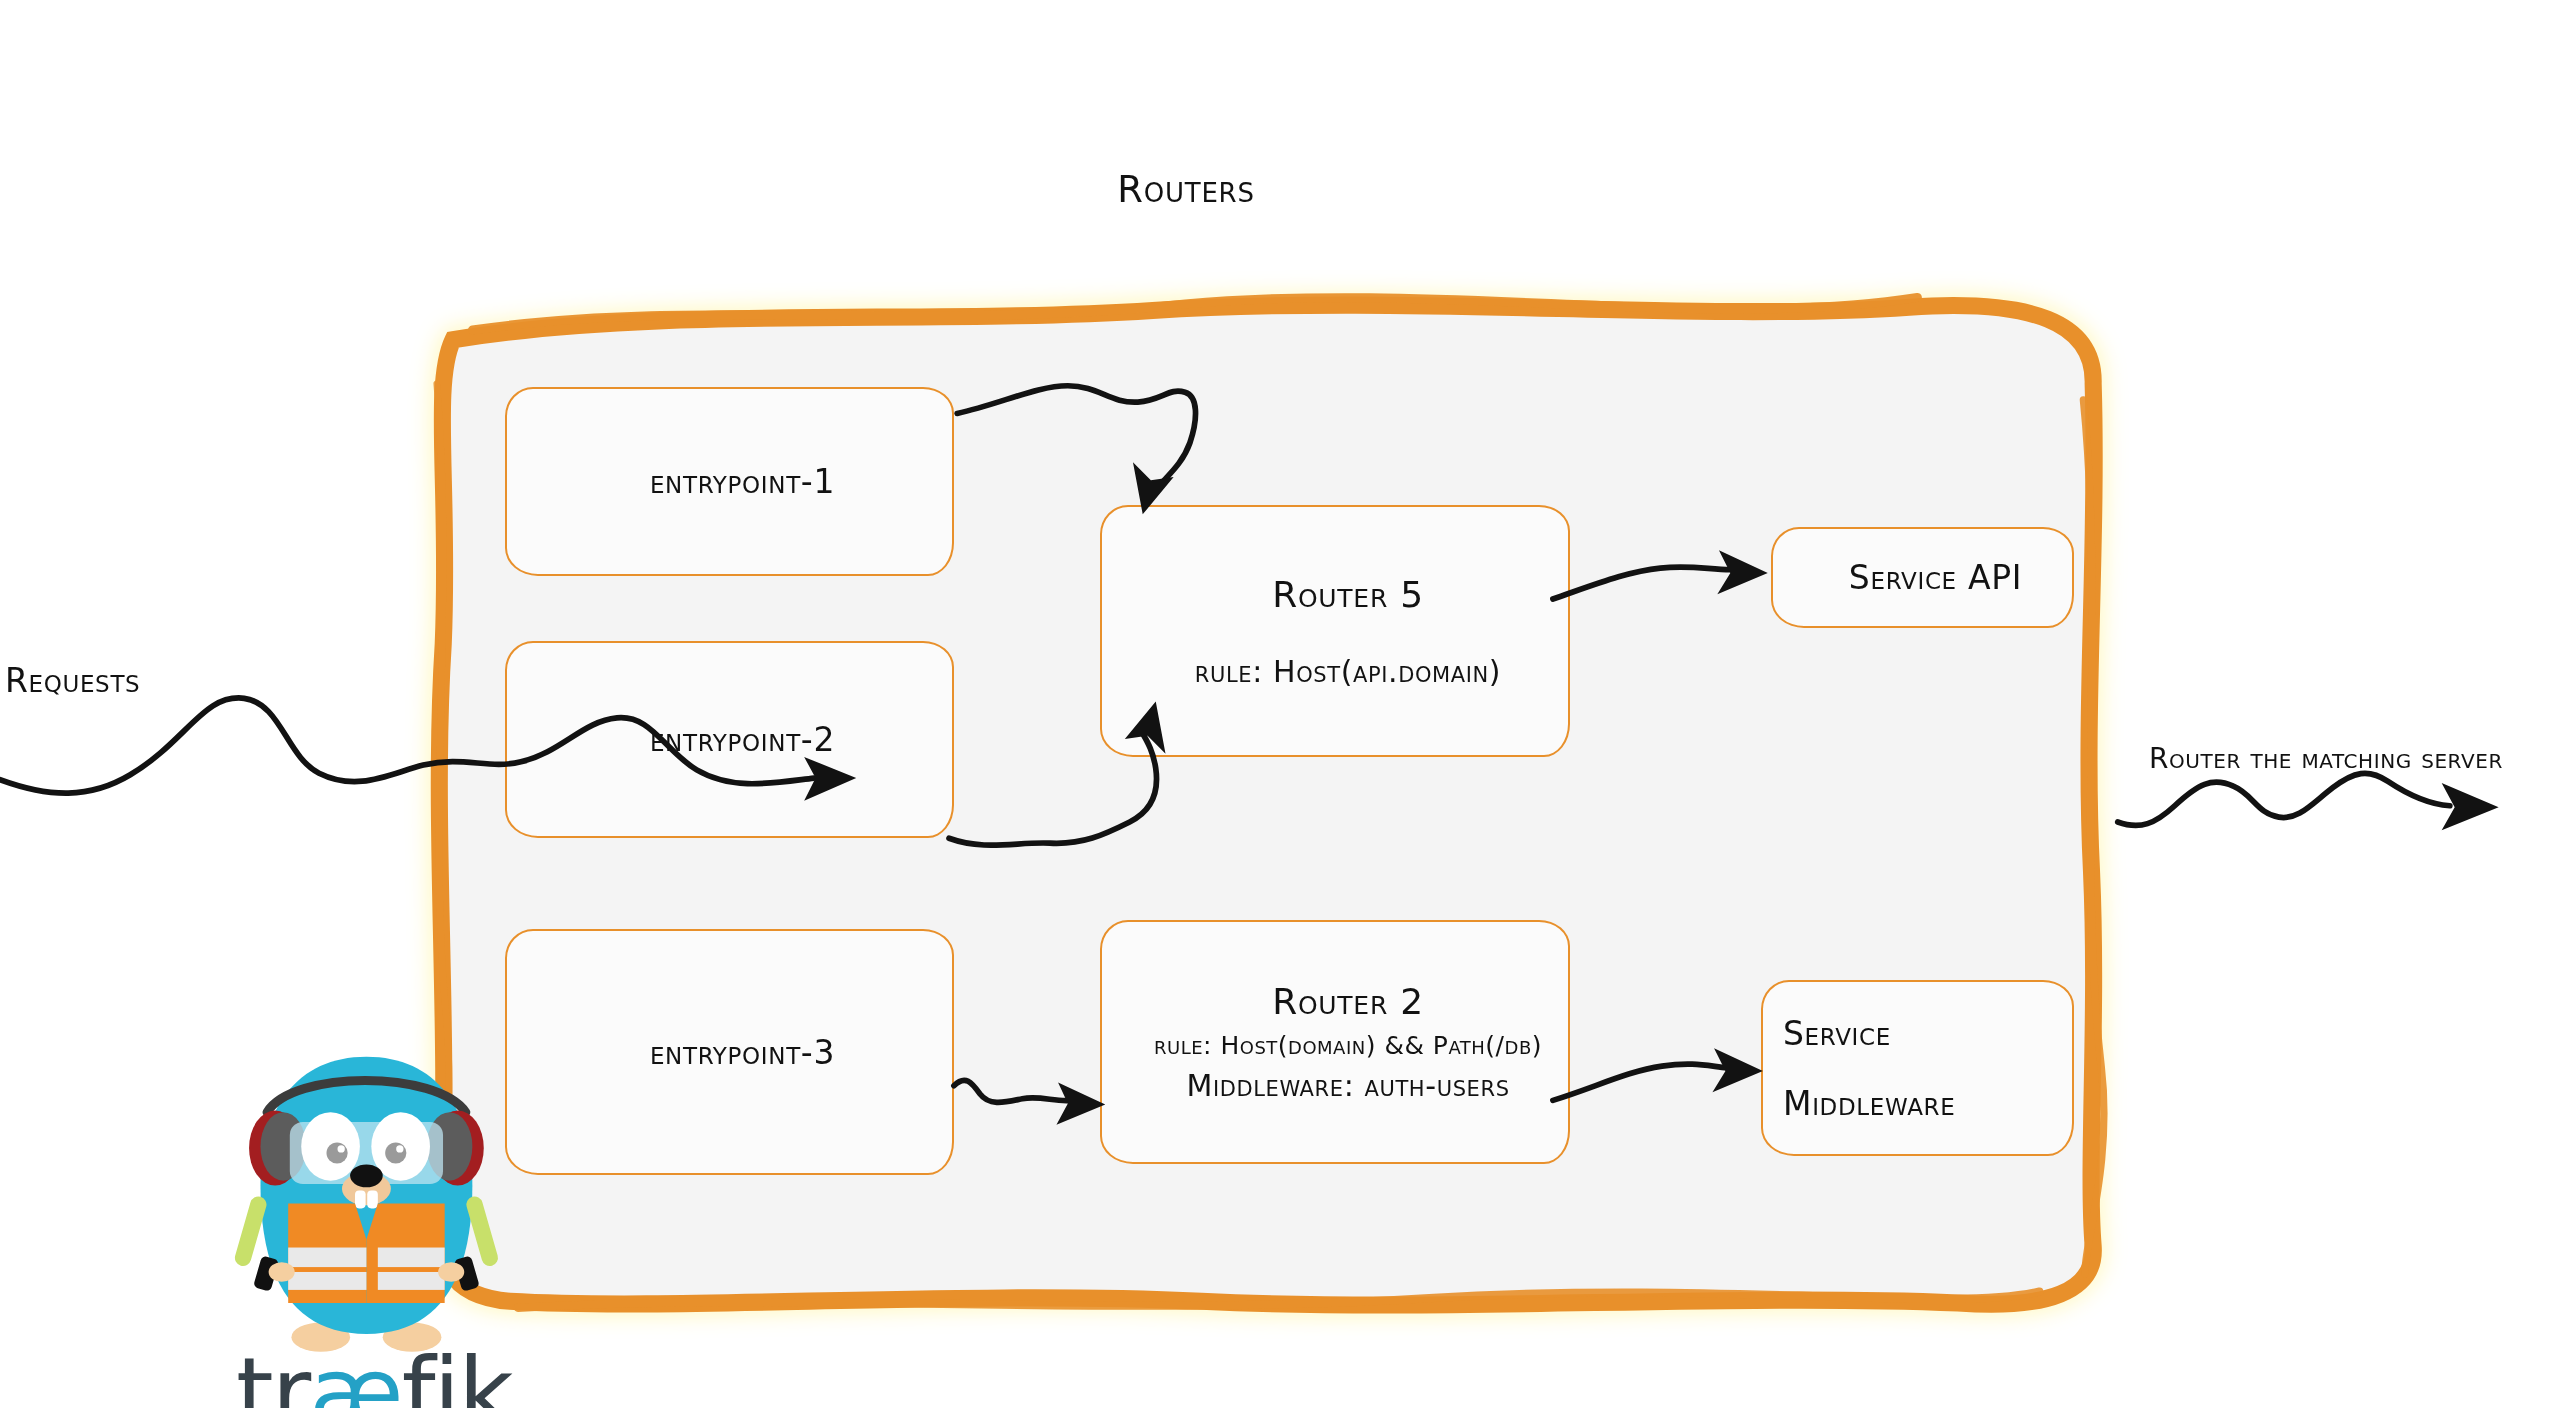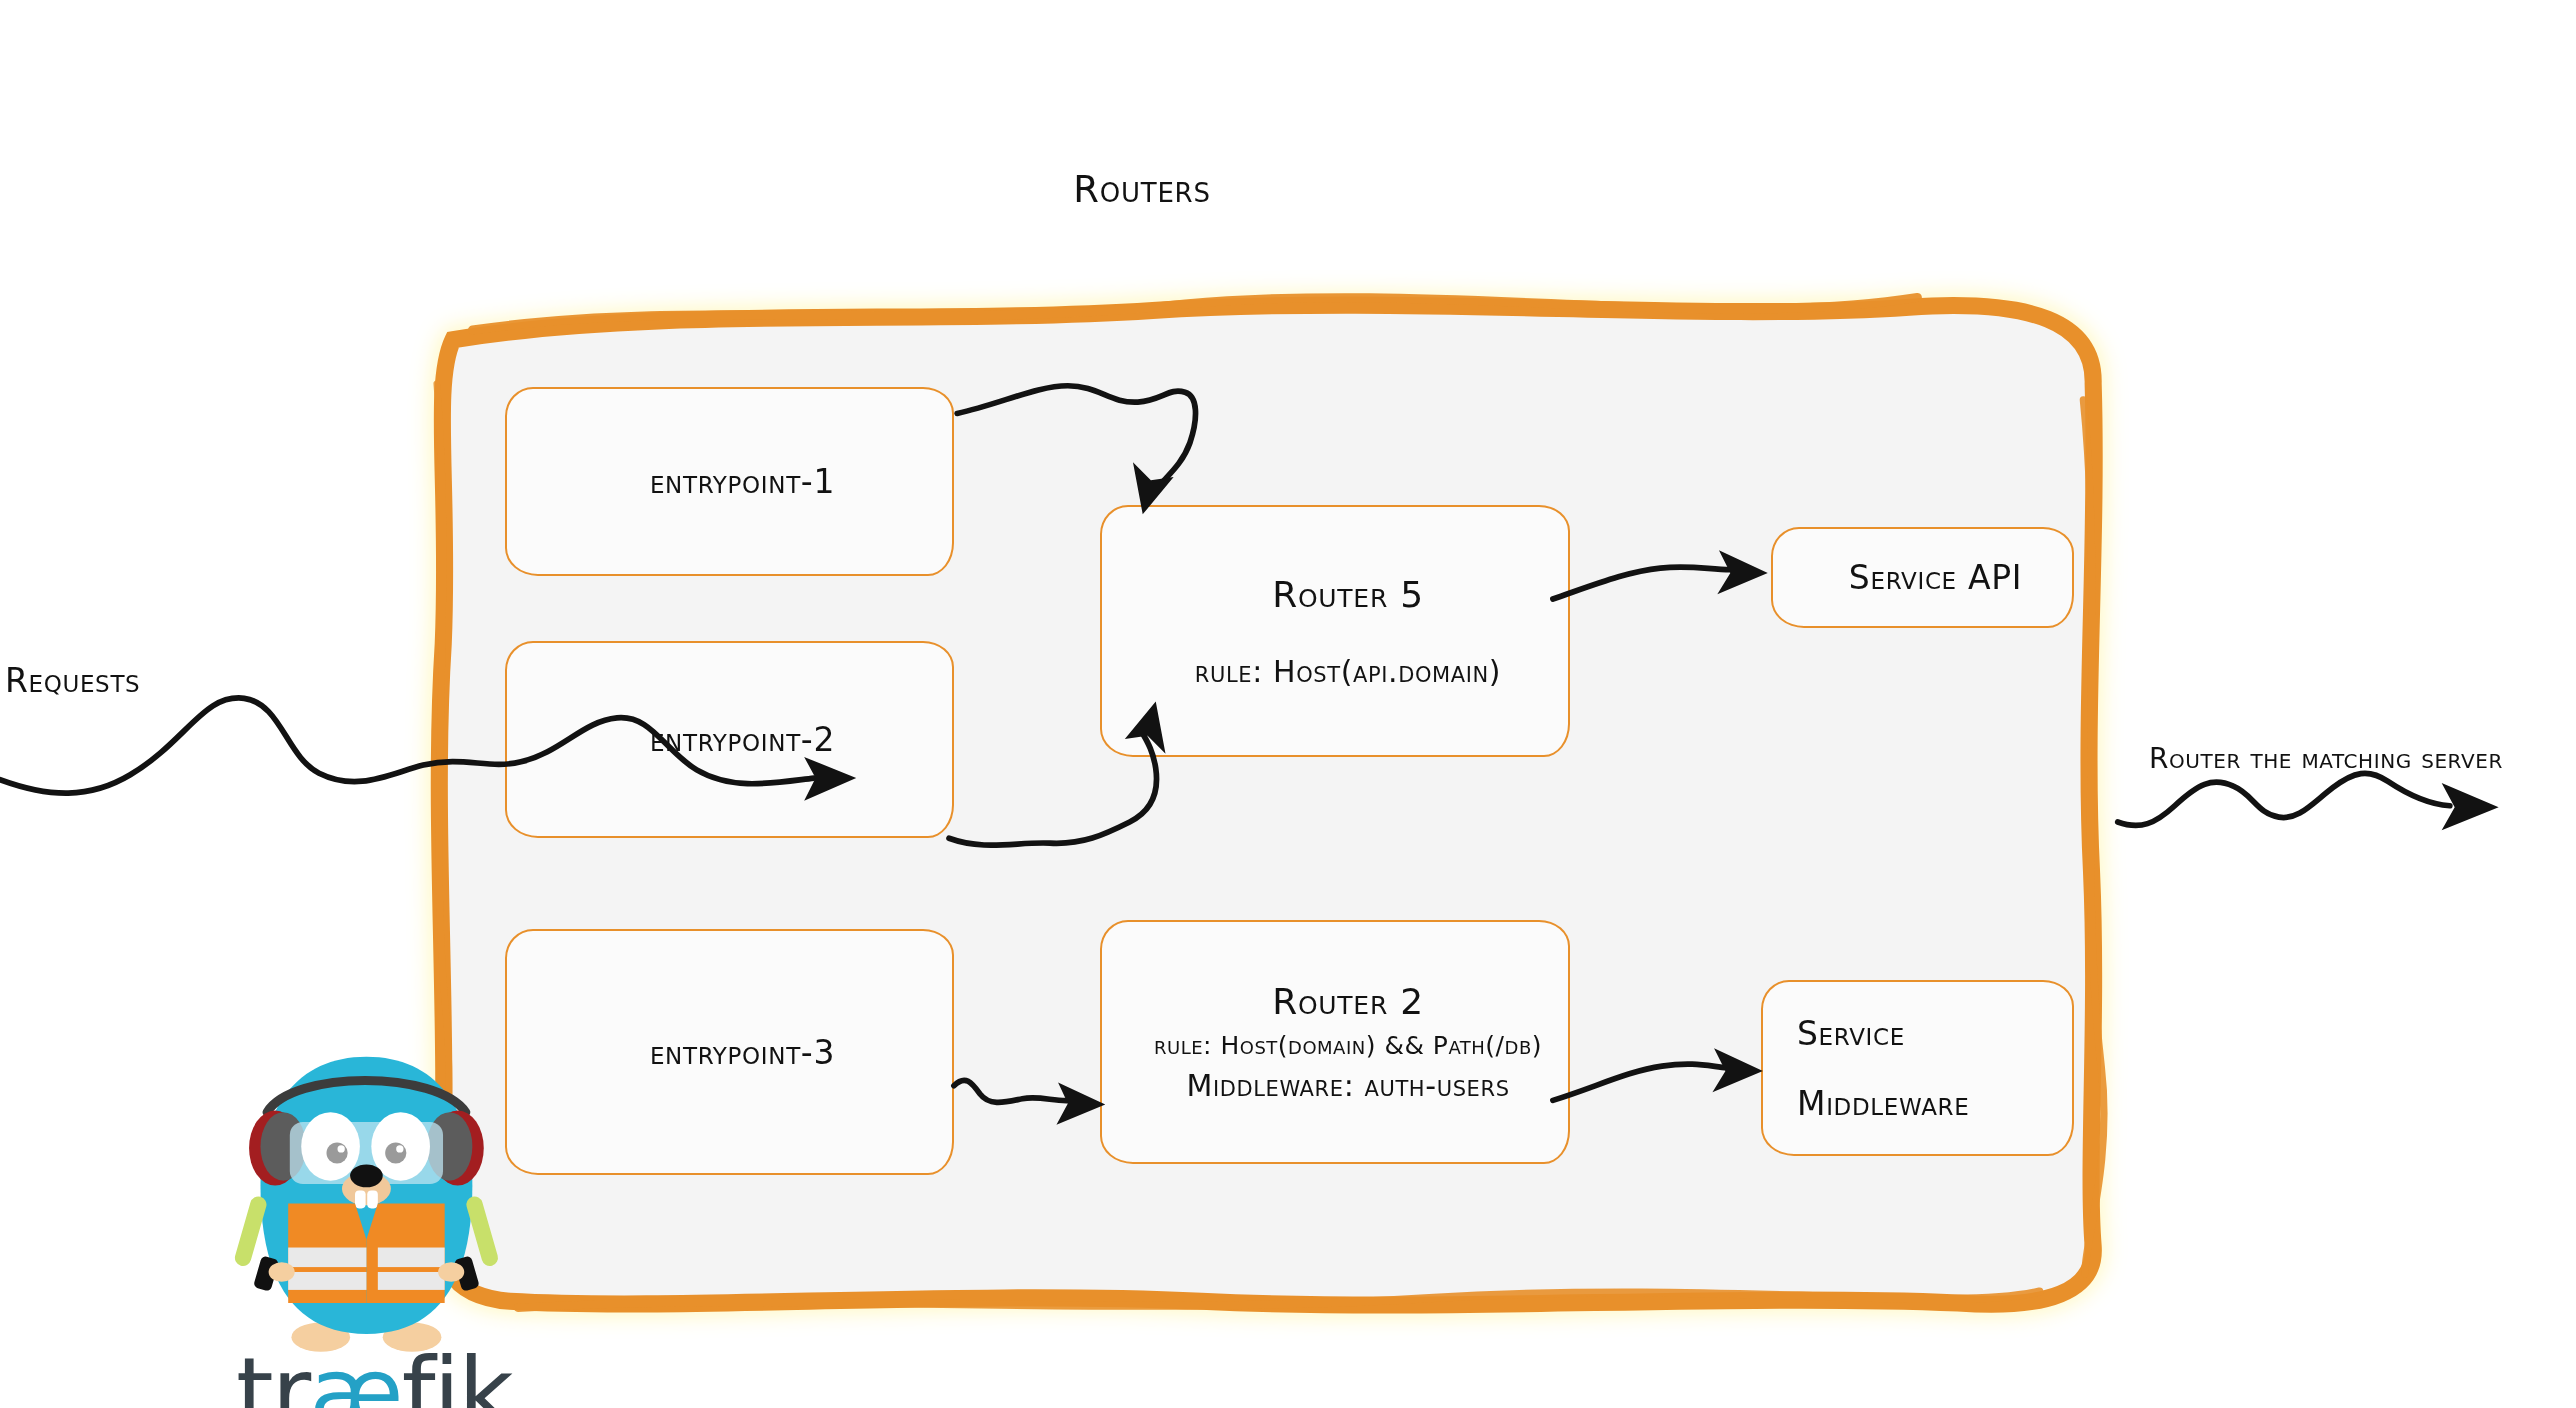--- a/index.html
+++ b/index.html
@@ -25,20 +25,21 @@
     left:420px;top:286px;width:1698px;height:1043px;
   }
   #routers-panel .panel-fill{
     position:absolute;inset:0;
   }
 
   
   #panel-title{
     left:0;top:168px;width:2284px;text-align:center;
     font-size:37px;
+    padding-left:44px;
   }
 
   
   .hbox{
     position:absolute;
     background:#fbfbfb;
     border:2.4px solid #E8902B;
     border-radius:28px 31px 26px 33px / 29px 26px 33px 28px;
     box-sizing:border-box;
     display:flex;flex-direction:column;
@@ -57,21 +58,21 @@
   #ep2{left:505px;top:641px;width:449px;height:197px;}
   #ep3{left:505px;top:929px;width:449px;height:246px;}
 
   
   #router1{left:1100px;top:505px;width:470px;height:252px;gap:39px;}
   #router2{left:1100px;top:920px;width:470px;height:244px;gap:8.1px;}
 
   
   #svc-api{left:1771px;top:527px;width:303px;height:101px;}
   #svc-dash{left:1761px;top:980px;width:313px;height:176px;
-            padding-left:34px;gap:31px;}
+            padding-left:20px;gap:31px;}
 
   
   #requests-label{left:4.9px;top:661px;font-size:33px;}
   #calls-label{left:2149px;top:742px;font-size:28px;}
 
   
   #traefik-logo{left:236px;top:1034px;width:269px;height:374px;}
   #logo-wordmark{
     position:absolute;left:0;top:311px;width:269px;
     text-align:center;font-size:96px;line-height:1;

